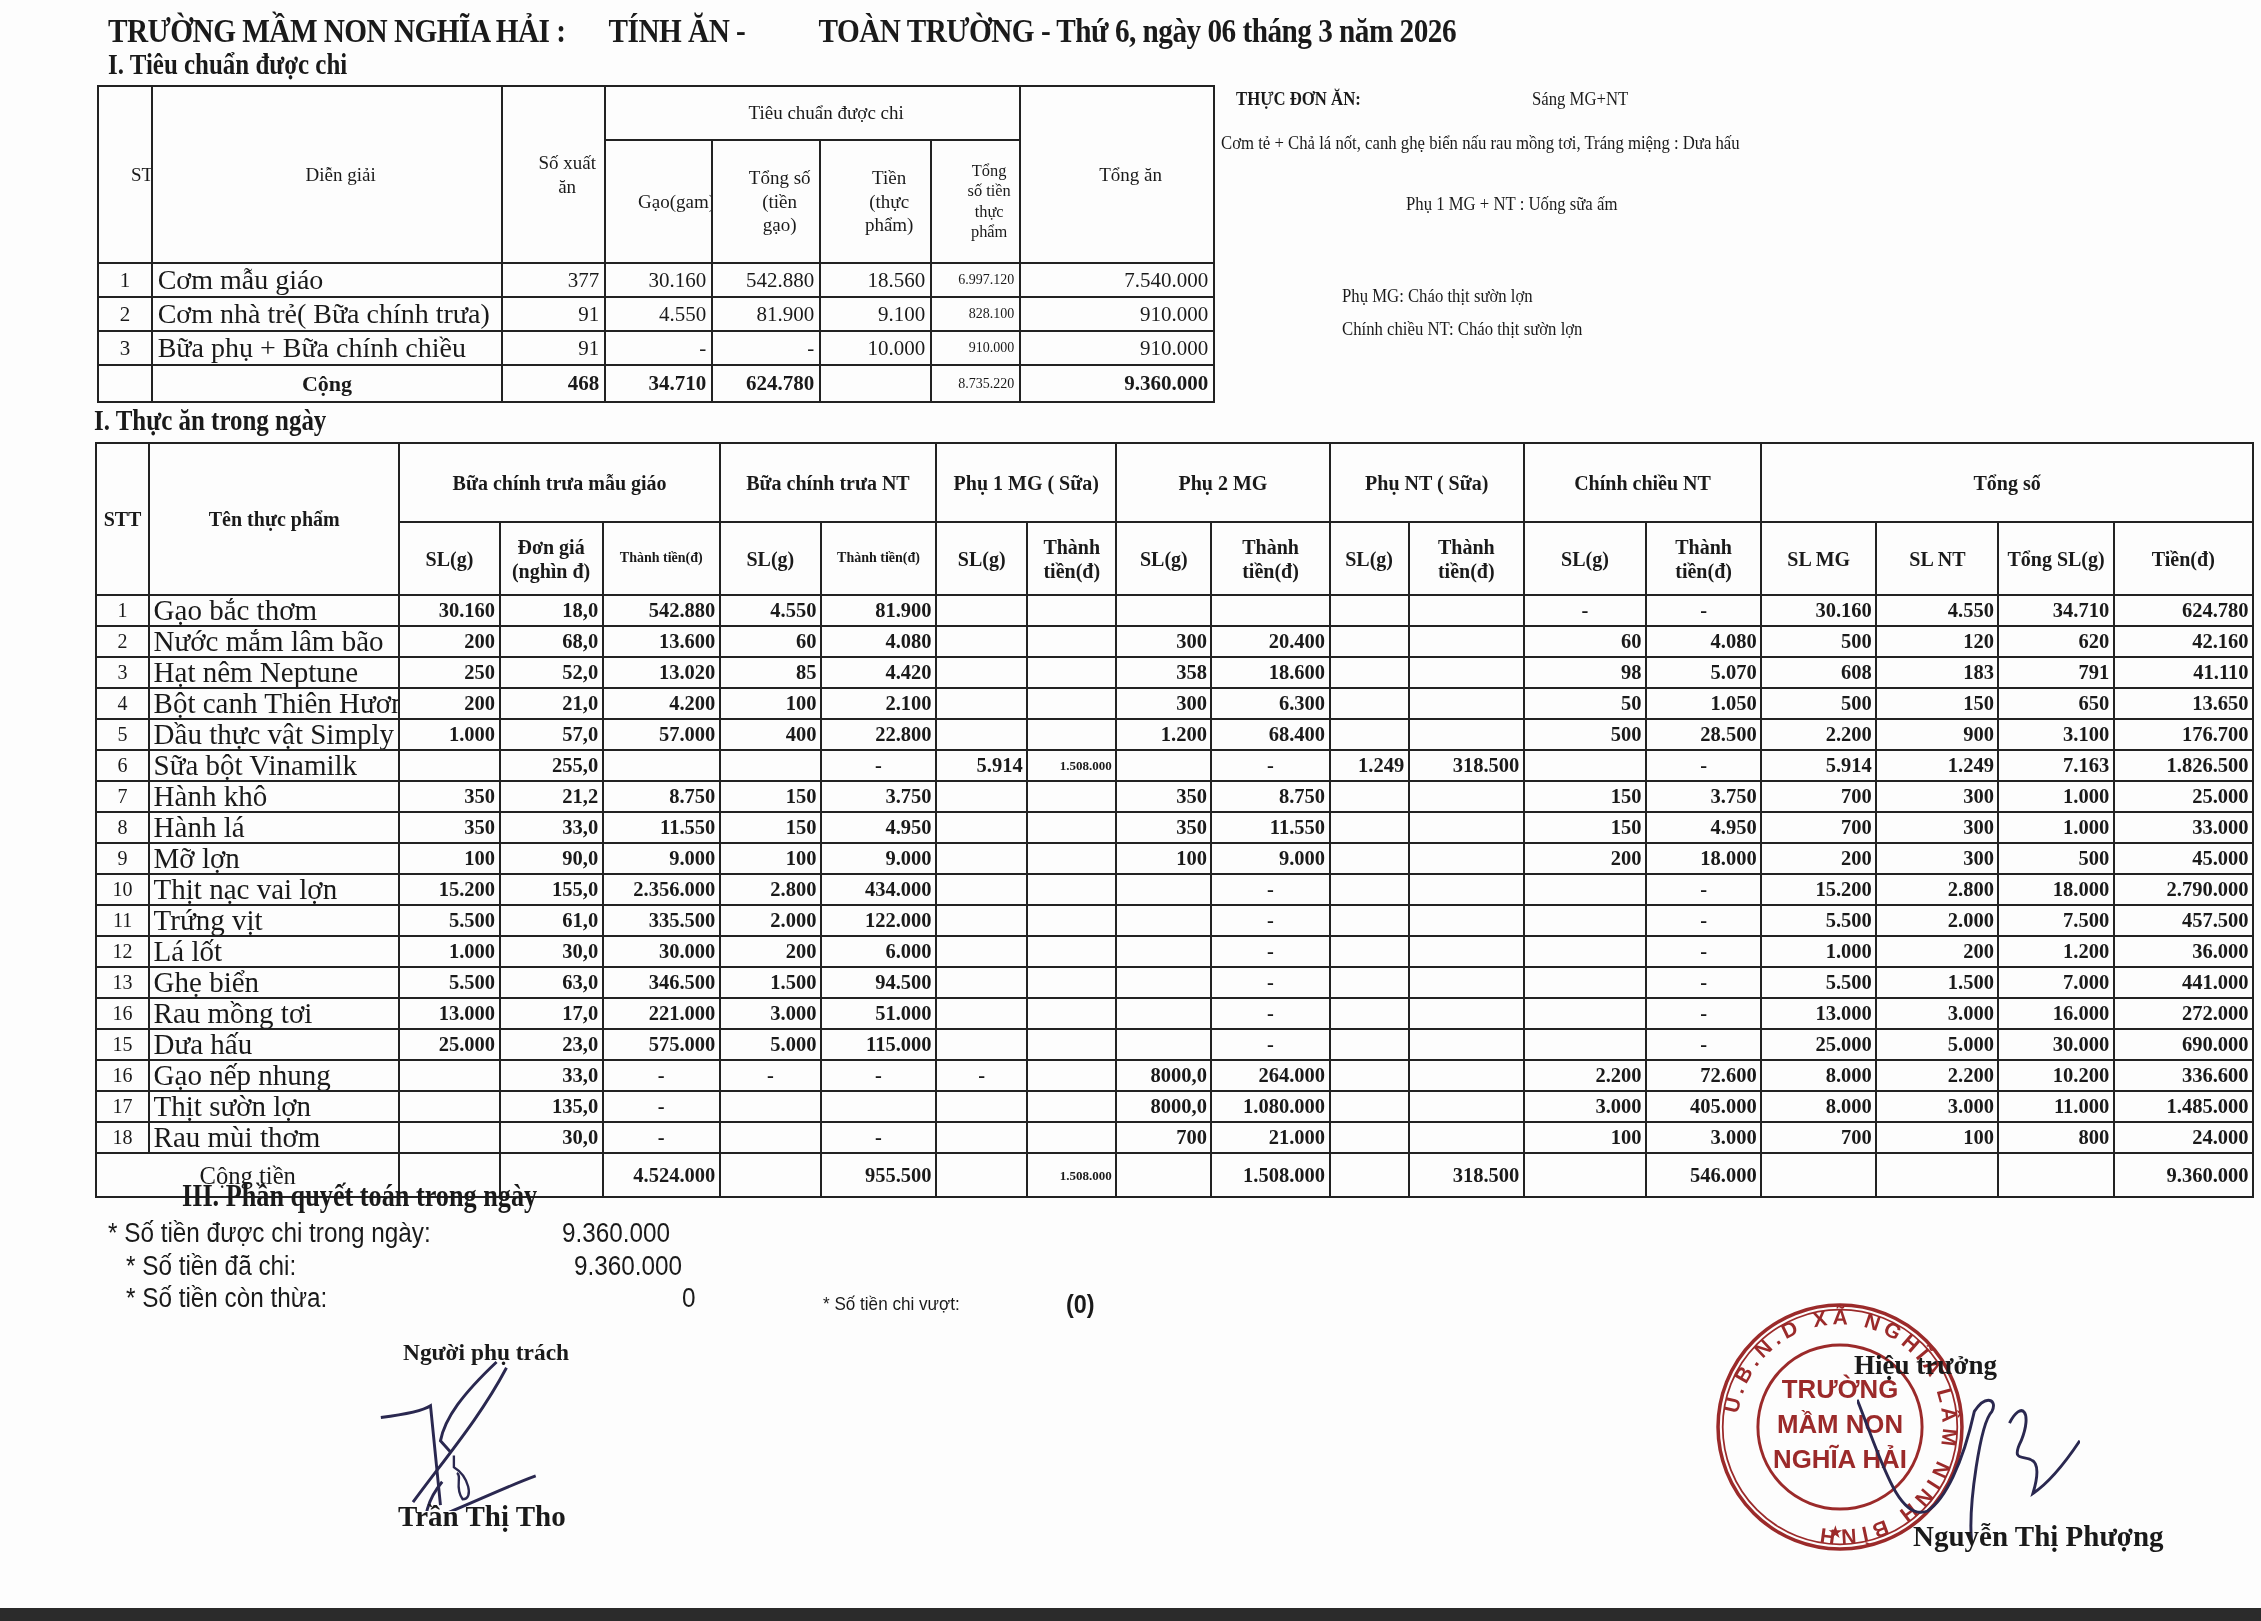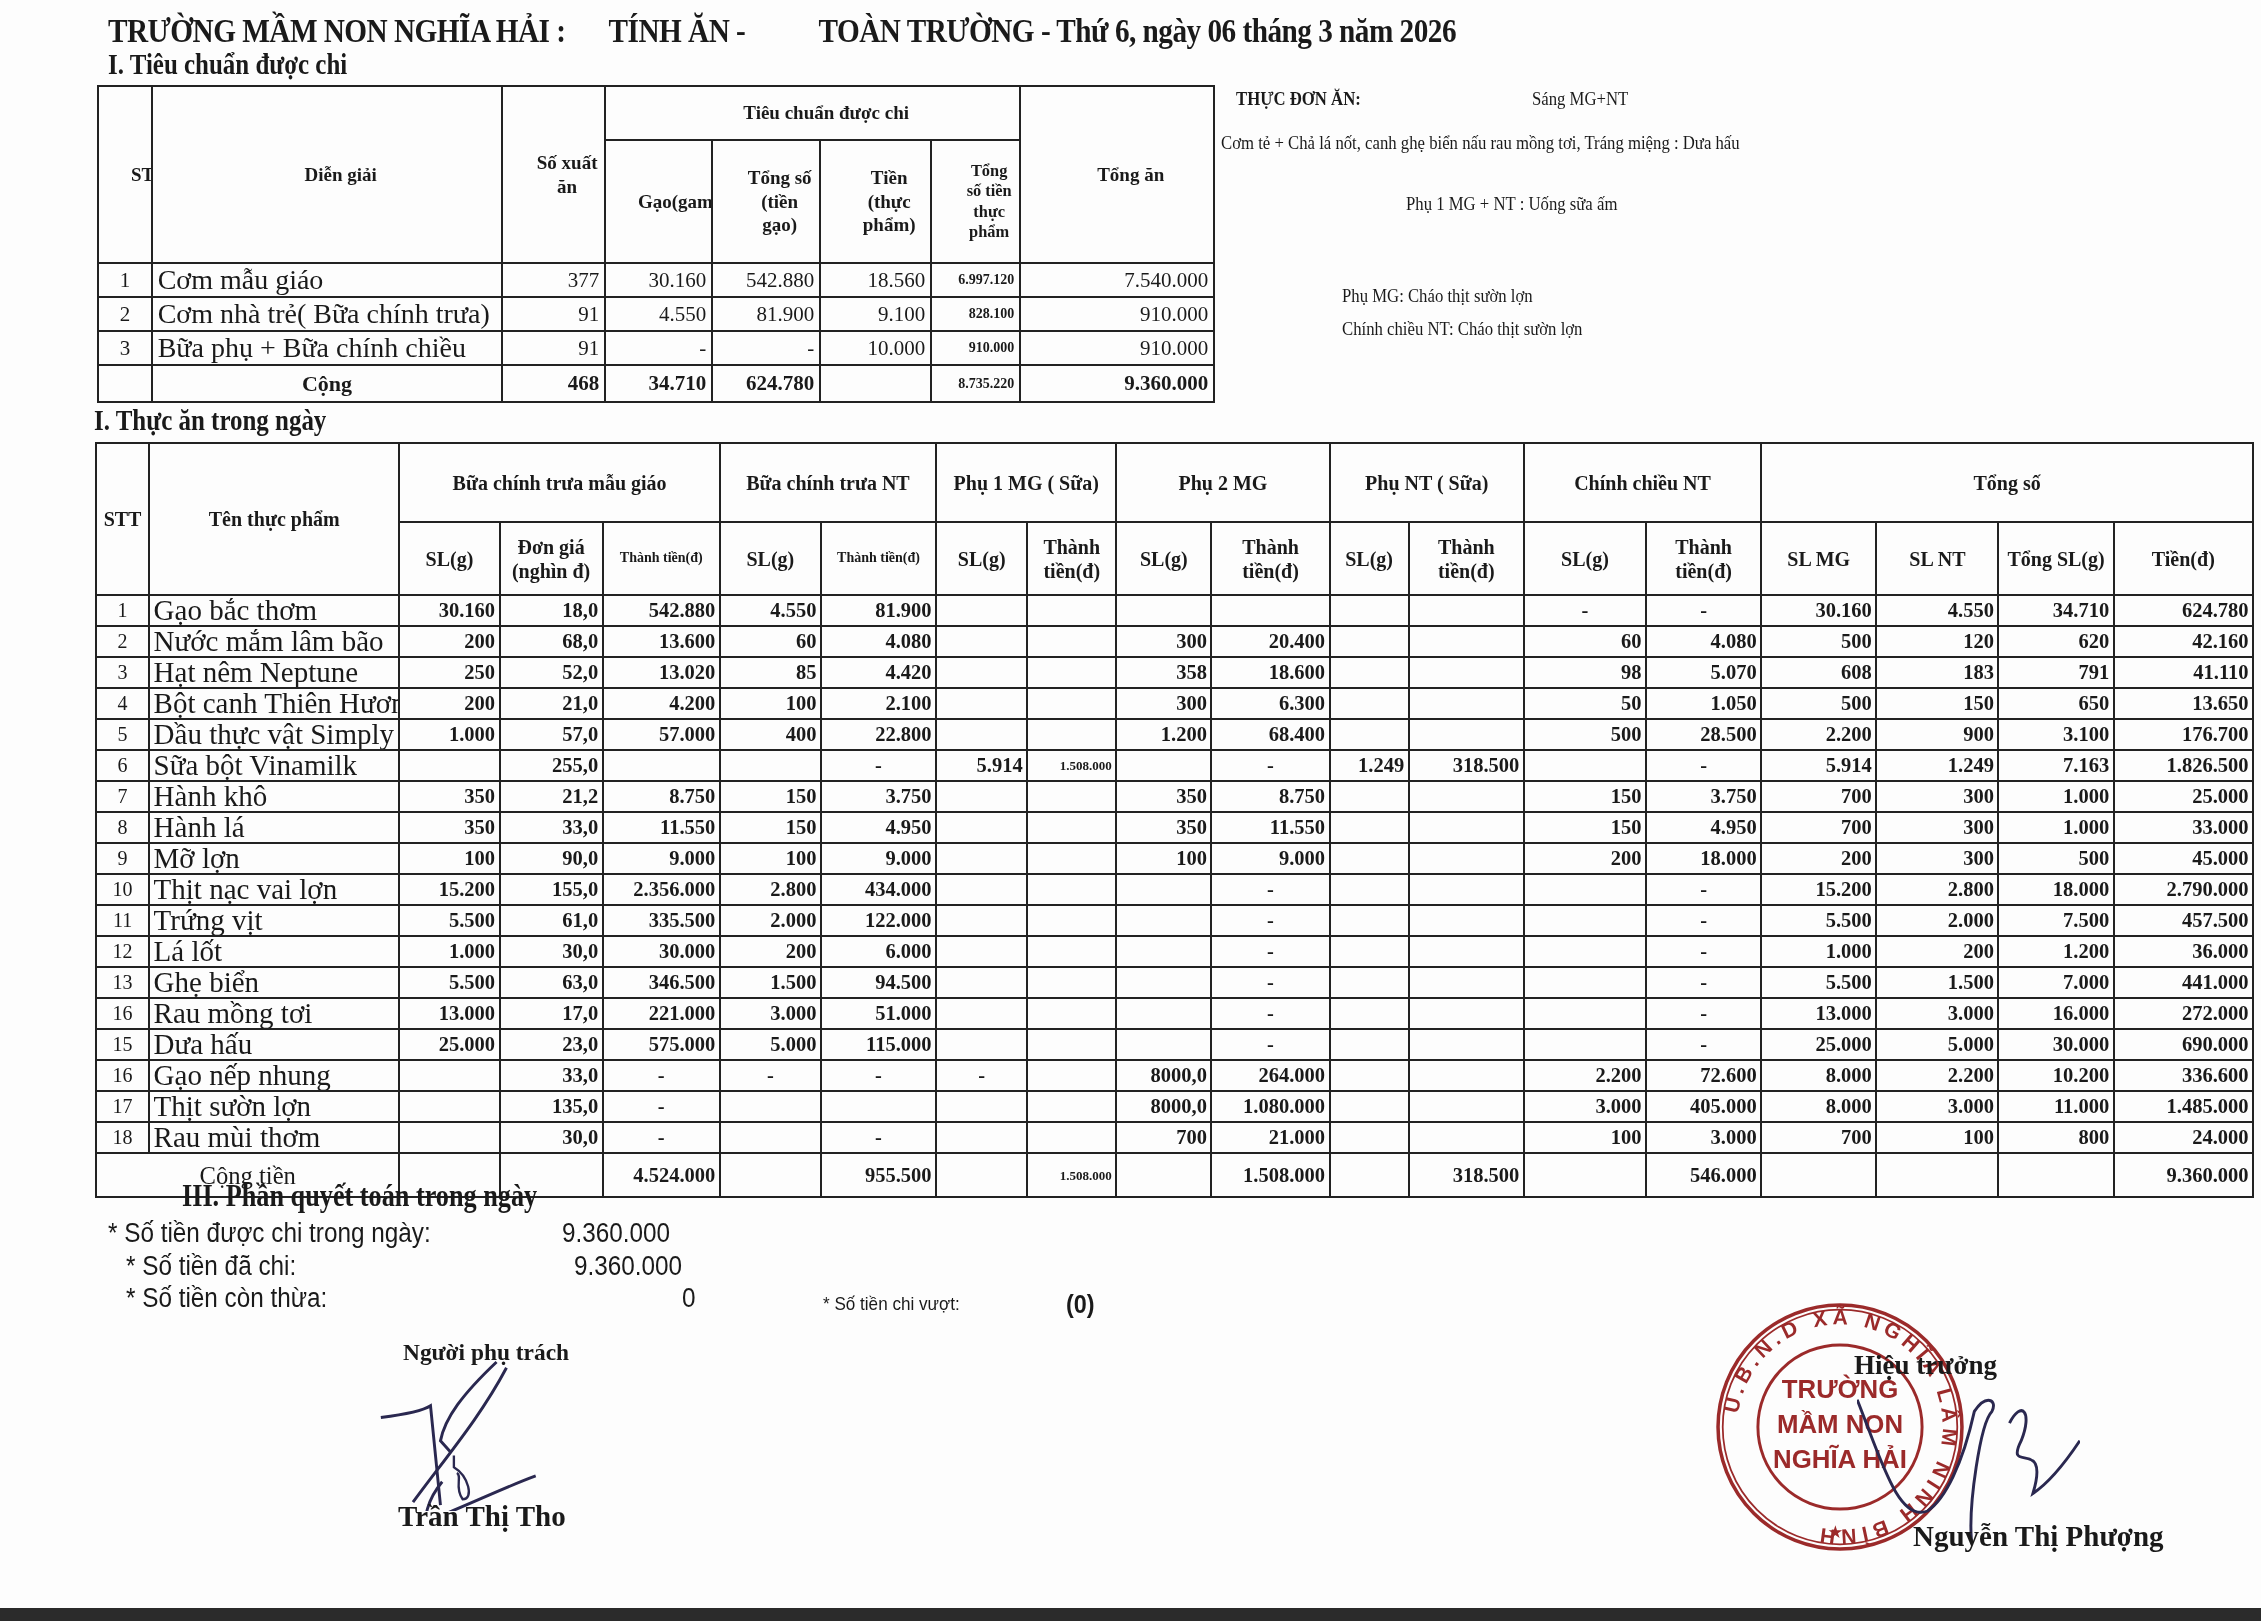--- a/index.html
+++ b/index.html
@@ -4,25 +4,25 @@
 <style>
   html,body{margin:0;padding:0;}
   body{width:2261px;height:1622px;background:#fdfdfd;position:relative;overflow:hidden;
        font-family:"Liberation Serif","DejaVu Serif",serif;color:#1a1a1a;}
   .abs{position:absolute;}
   .title{left:108px;top:11.7px;font-size:34px;font-weight:bold;letter-spacing:-0.6px;white-space:nowrap;transform:scaleX(0.86);transform-origin:left top;}
   .sec{font-size:29px;font-weight:bold;white-space:nowrap;transform:scaleX(0.86);transform-origin:left top;}
   table{border-collapse:collapse;position:absolute;table-layout:fixed;}
   td,th{border:2.3px solid #222;padding:0 4.7px;font-weight:normal;overflow:hidden;white-space:nowrap;}
   .t1 td,.t1 th{font-size:21px;}
-  .t1 th{font-size:19px;font-weight:bold;text-align:center;white-space:normal;line-height:1.25;padding-left:32px;}
+  .t1 th{font-size:19px;font-weight:normal;text-align:center;white-space:normal;line-height:1.25;padding-left:32px;}
   .t1 .desc{font-size:28px;text-align:left;}
   .num{text-align:right;}
   .ctr{text-align:center;}
-  .small{font-size:14px !important;font-weight:bold;}
+  .small{font-size:14px !important;font-weight:normal;}
   .t2 th{font-size:20px;font-weight:bold;text-align:center;white-space:normal;line-height:1.2;padding:0 2.3px;}
   .t2 th.tiny{font-size:14px;}
   .t2 td{font-size:20.5px;font-weight:bold;height:29px;line-height:29px;padding:0 3.5px;}
   .t2 td.name{font-size:29px;font-weight:normal;text-align:left;}
   .t2 td.stt{font-size:20px;font-weight:normal;text-align:center;}
   .t2 td.tiny{font-size:13px;}
   .menu{font-size:19px;white-space:nowrap;transform:scaleX(0.88);transform-origin:left top;}
   .summ{font-size:27px;white-space:nowrap;font-family:"Liberation Sans","DejaVu Sans",sans-serif;transform:scaleX(0.9);transform-origin:left top;}
   .signlbl{font-size:23.4px;font-weight:bold;white-space:nowrap;}
   .signname{font-size:29px;font-weight:bold;white-space:nowrap;}

